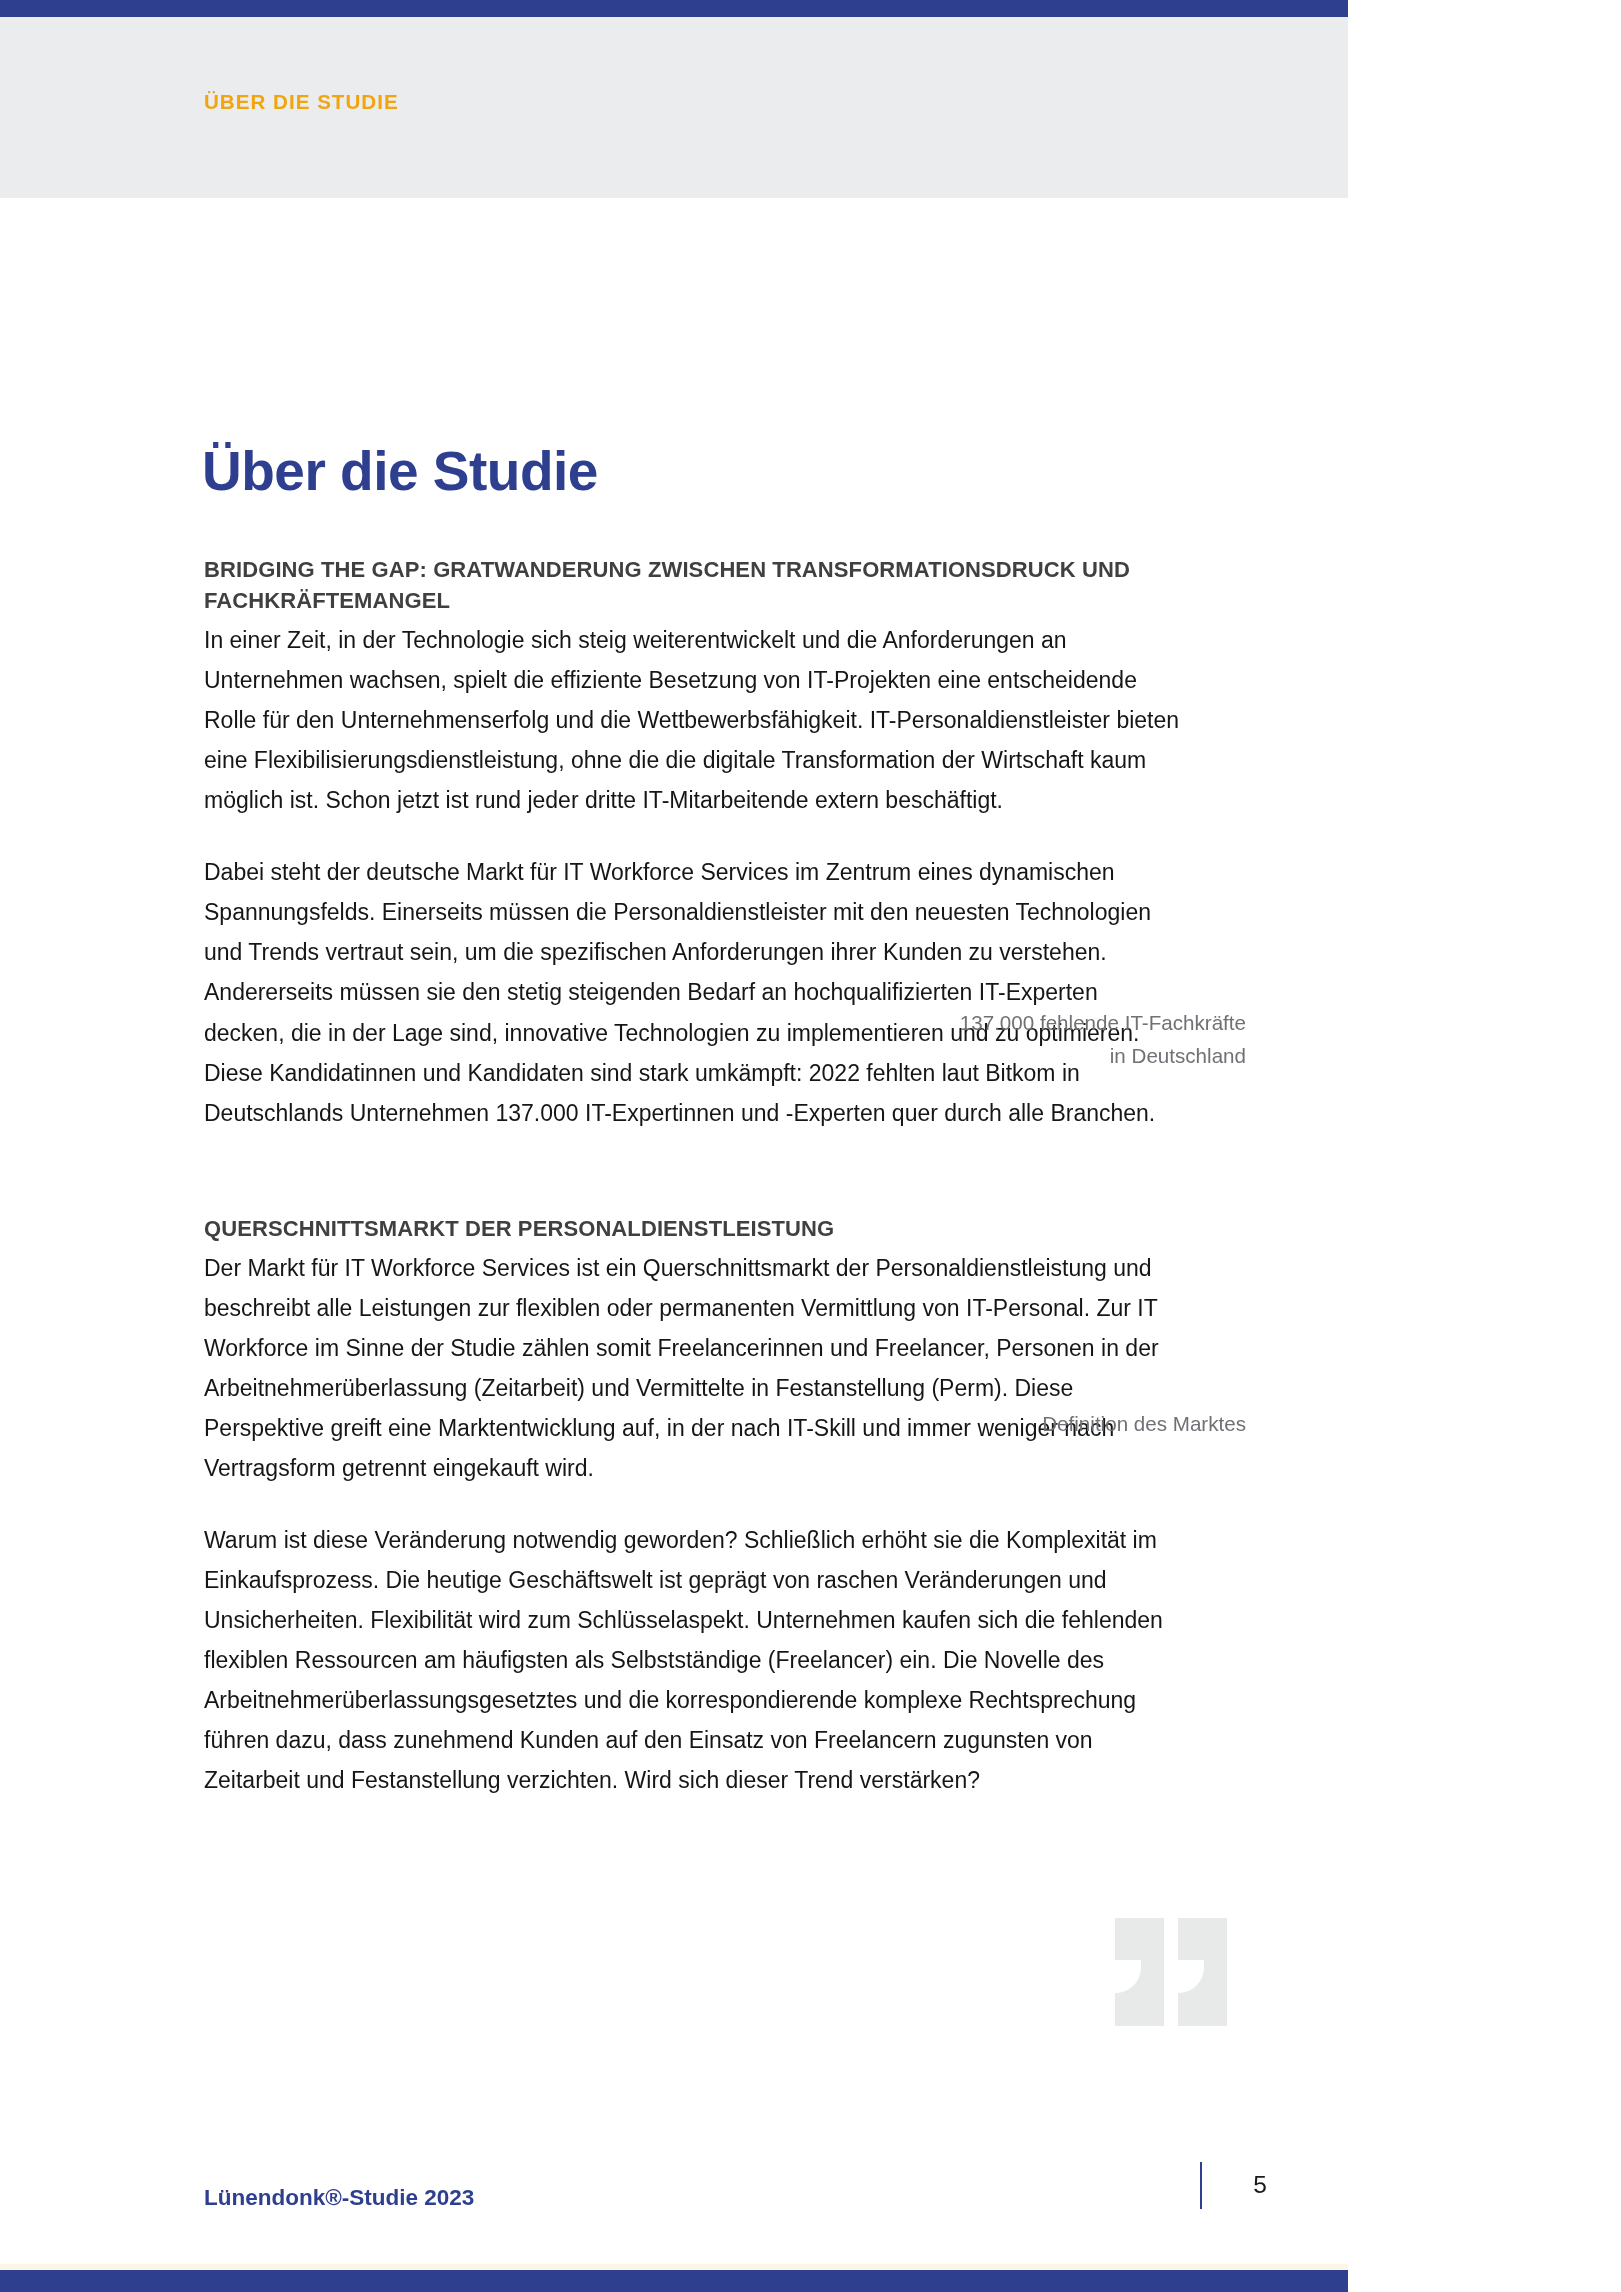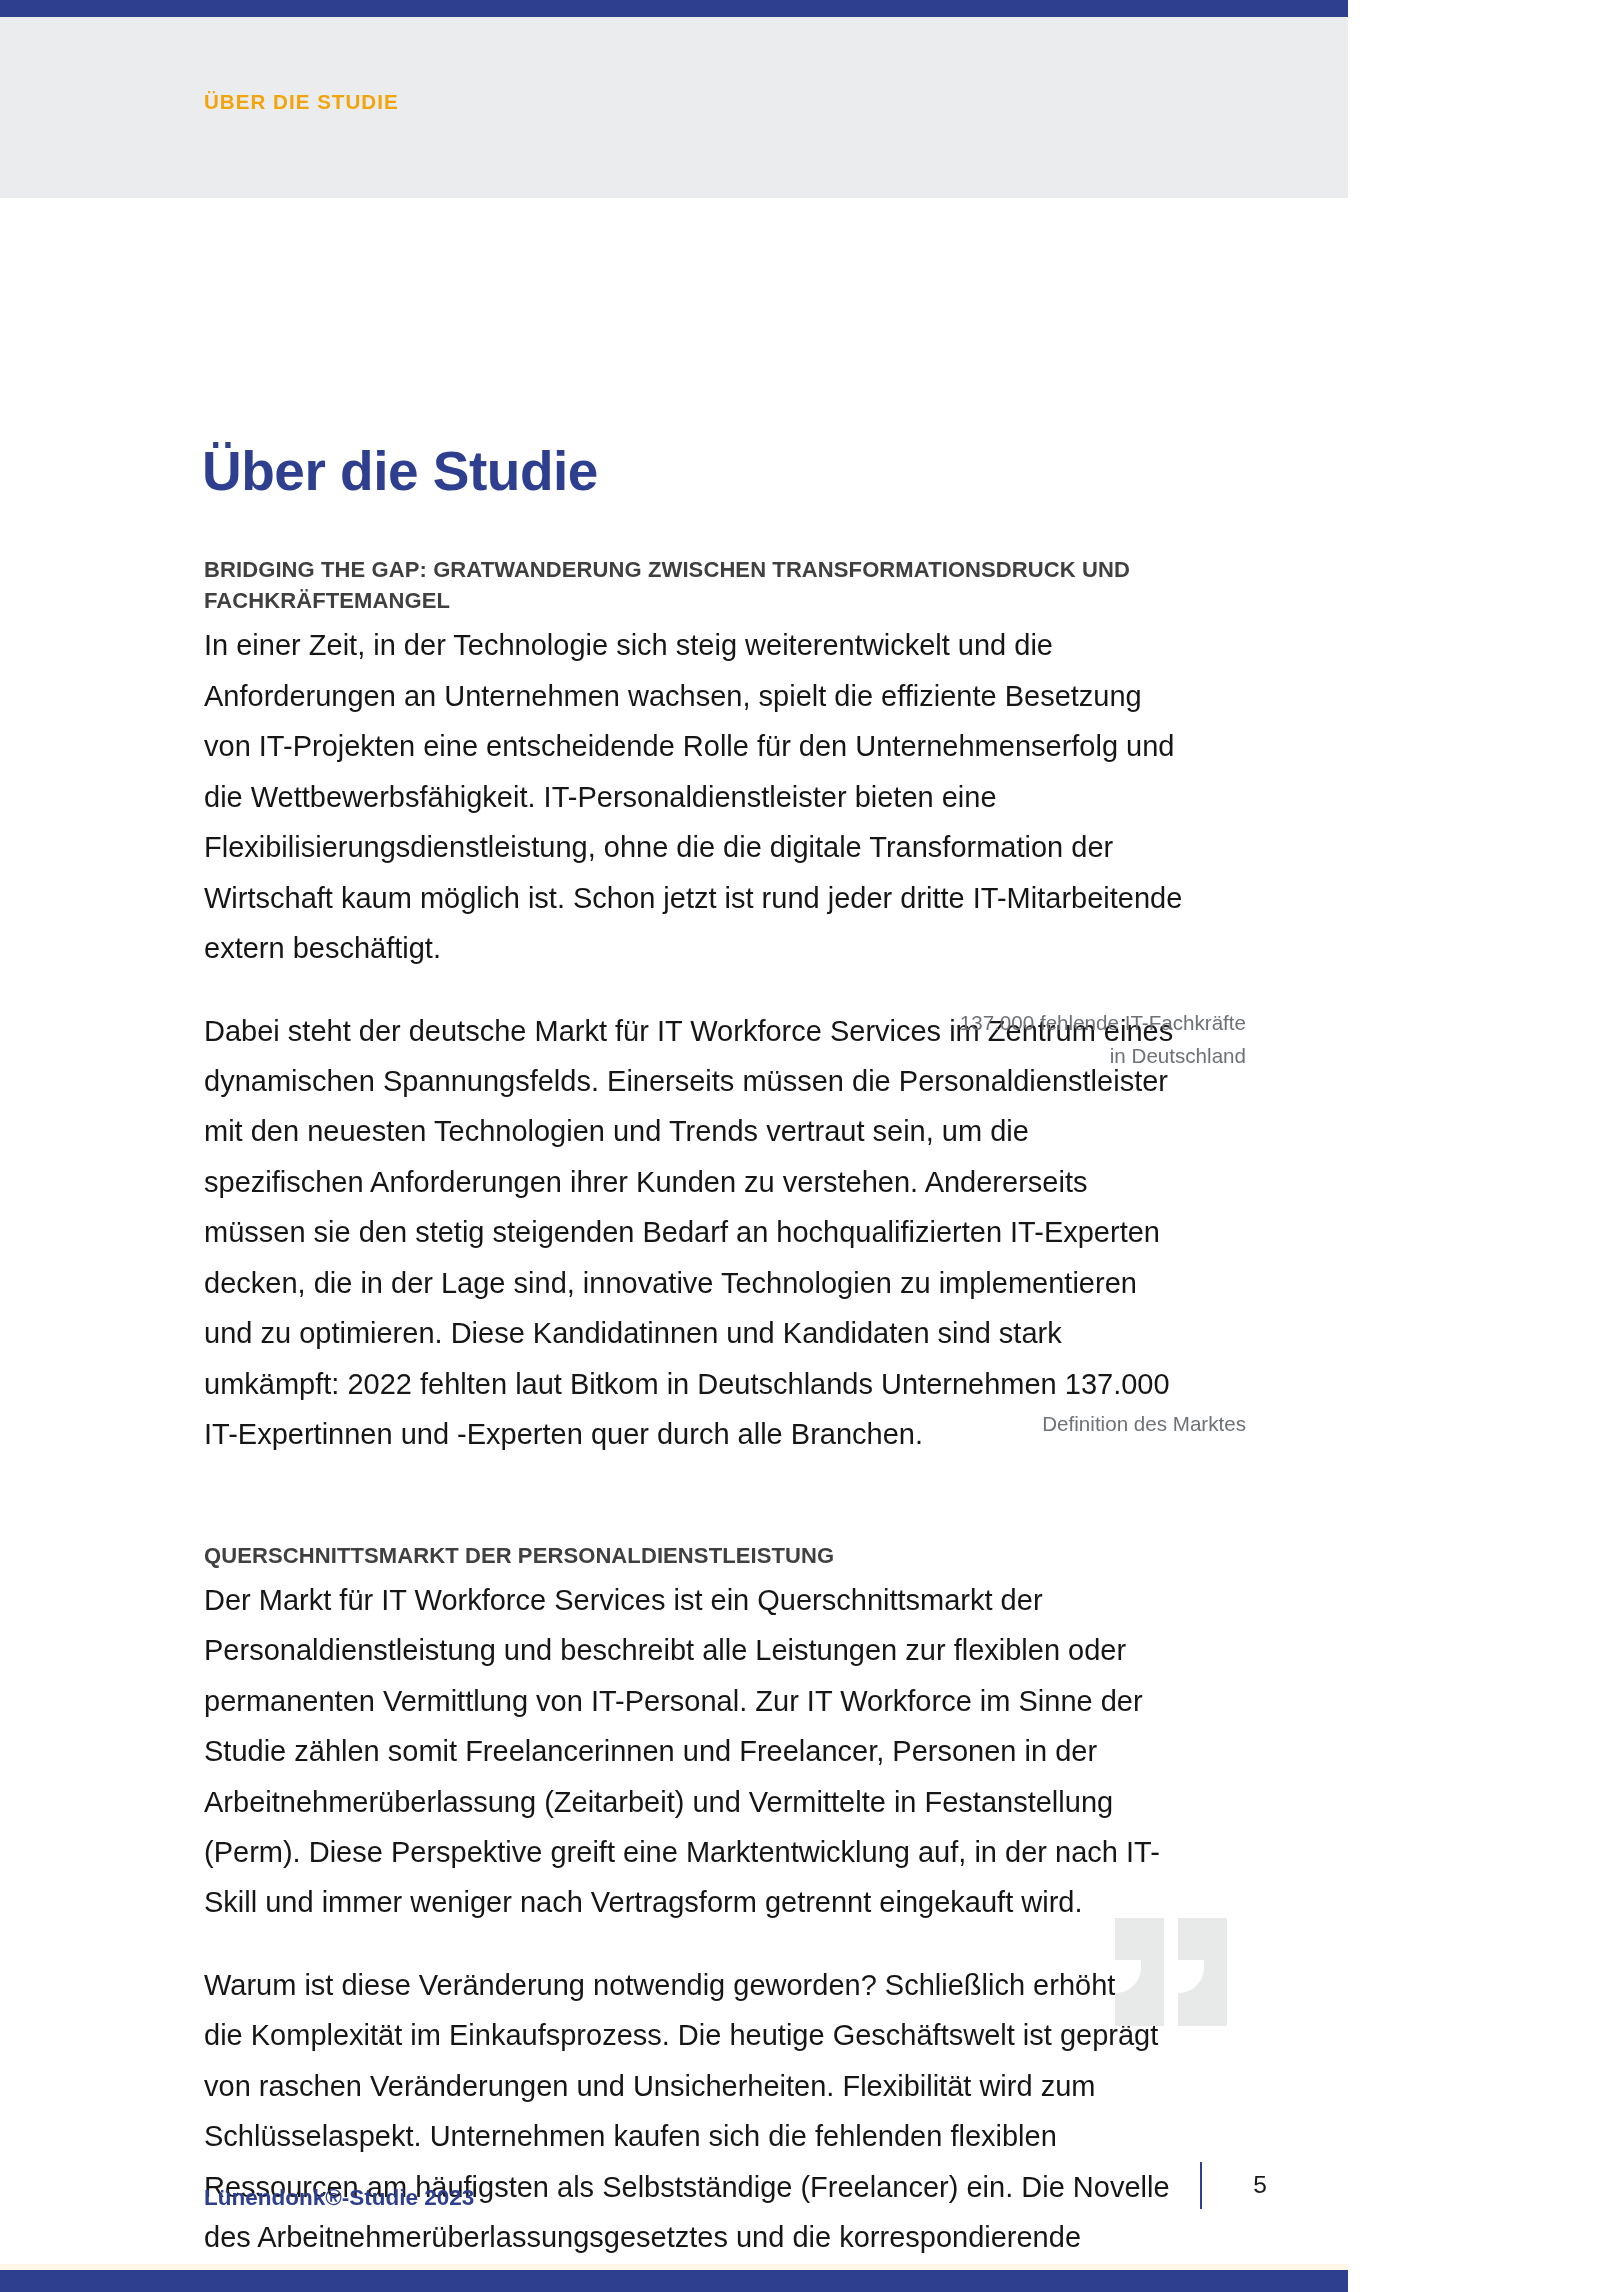--- a/index.html
+++ b/index.html
@@ -94,21 +94,21 @@
     font-weight: bold;
     color: #404040;
     letter-spacing: 0.1px;
     line-height: 1.42;
     margin: 0 0 3.9px 0;
   }
   .sec-head.spaced {
     margin-top: 80px;
   }
   .para {
-    font-size: 29px;
+    font-size: 23px;
     color: #161616;
     line-height: 1.74;
     margin: 0;
     text-align: left;
   }
   .para + .para {
     margin-top: 32px;
   }
 
   

